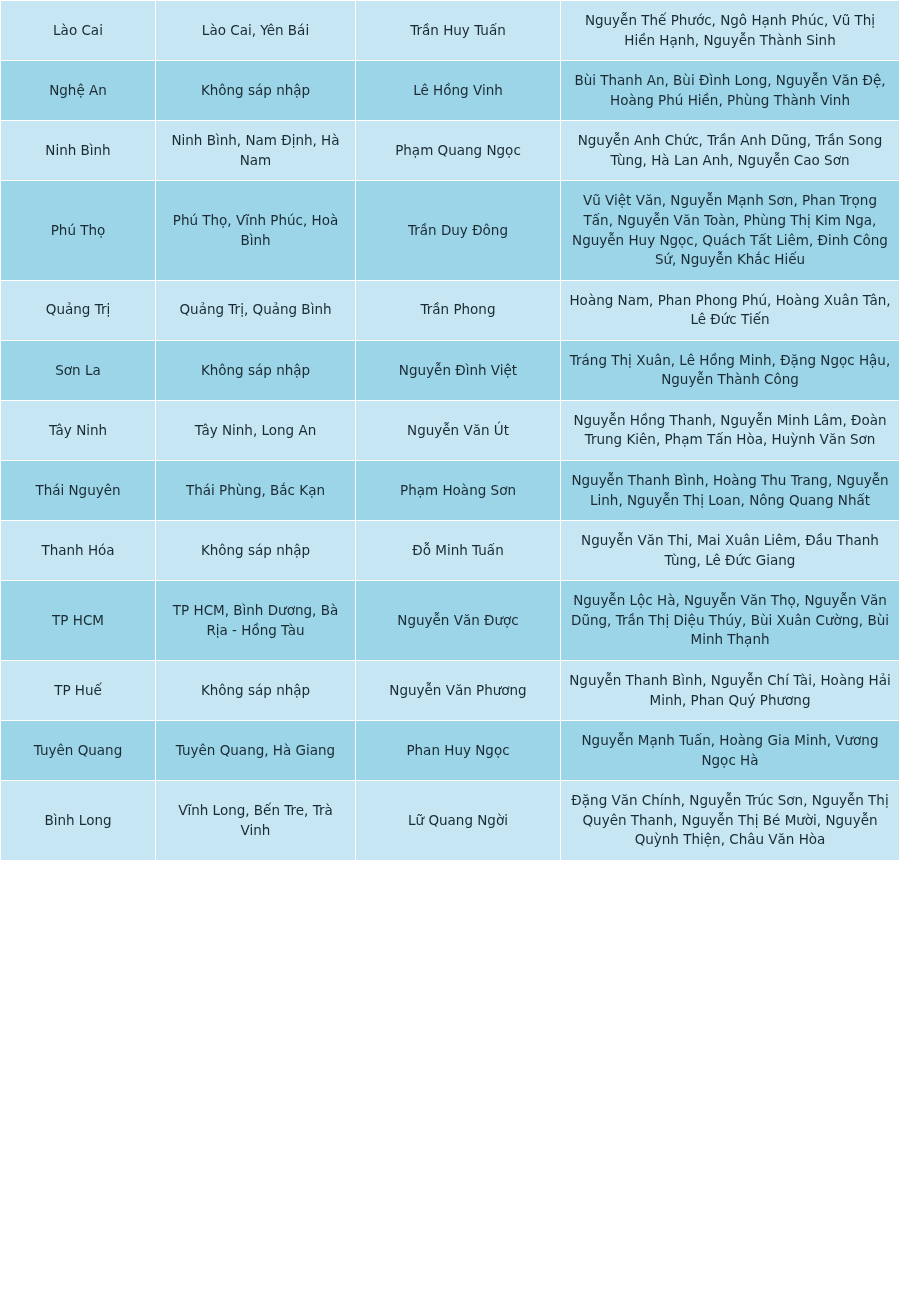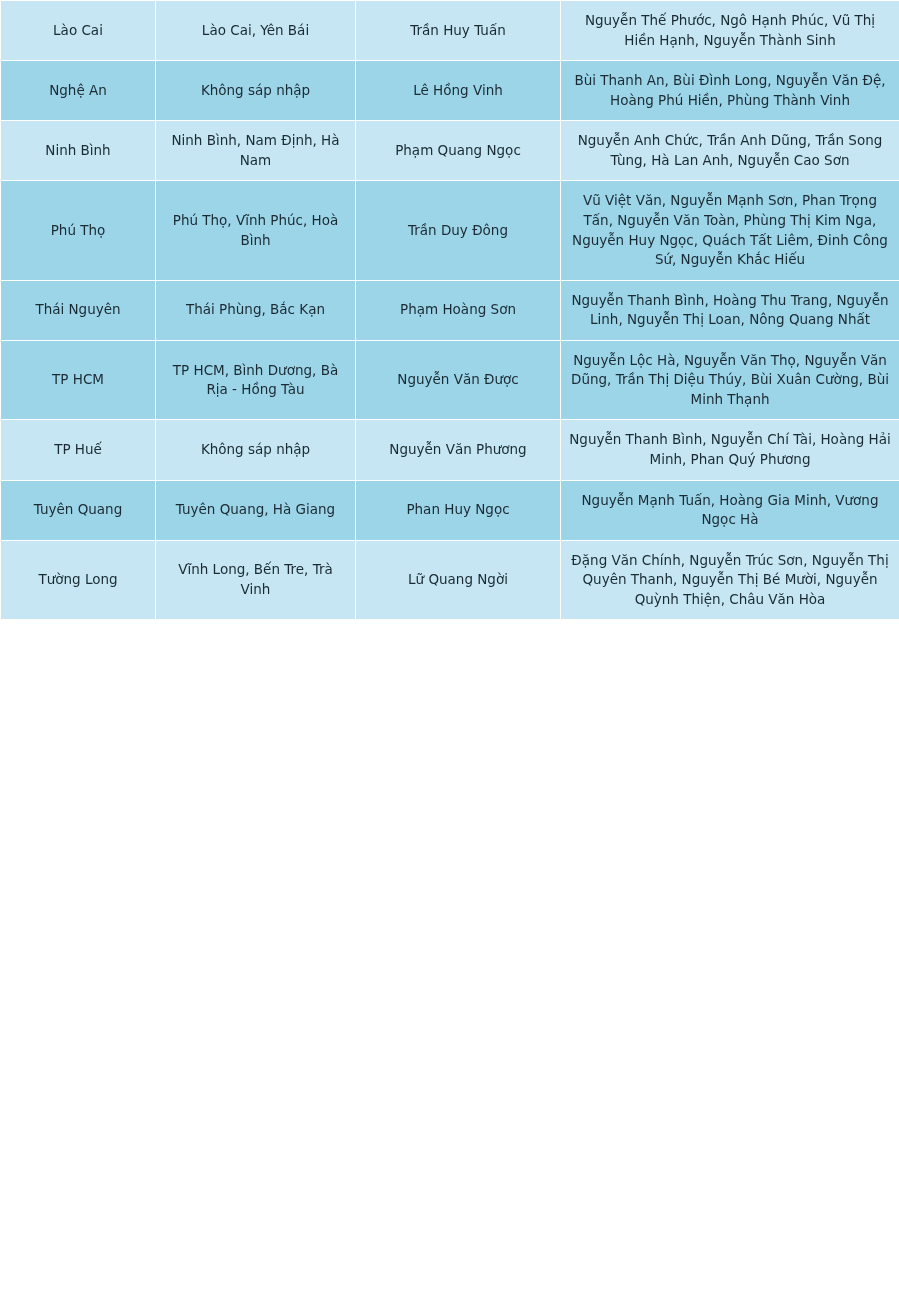--- a/index.html
+++ b/index.html
@@ -77,44 +77,68 @@
         <td class="col-merged">Ninh Bình, Nam Định, Hà Nam</td>
         <td class="col-chair">Phạm Quang Ngọc</td>
         <td class="col-vice">Nguyễn Anh Chức, Trần Anh Dũng, Trần Song Tùng, Hà Lan Anh, Nguyễn Cao Sơn</td>
       </tr>
       <tr class="row-even">
         <td class="col-province">Phú Thọ</td>
         <td class="col-merged">Phú Thọ, Vĩnh Phúc, Hoà Bình</td>
         <td class="col-chair">Trần Duy Đông</td>
         <td class="col-vice">Vũ Việt Văn, Nguyễn Mạnh Sơn, Phan Trọng Tấn, Nguyễn Văn Toàn, Phùng Thị Kim Nga, Nguyễn Huy Ngọc, Quách Tất Liêm, Đinh Công Sứ, Nguyễn Khắc Hiếu</td>
       </tr>
+      <tr class="row-odd">
+        <td class="col-province">Quảng Trị</td>
+        <td class="col-merged">Quảng Trị, Quảng Bình</td>
+        <td class="col-chair">Trần Phong</td>
+        <td class="col-vice">Hoàng Nam, Phan Phong Phú, Hoàng Xuân Tân, Lê Đức Tiến</td>
+      </tr>
+      <tr class="row-even">
+        <td class="col-province">Sơn La</td>
+        <td class="col-merged">Không sáp nhập</td>
+        <td class="col-chair">Nguyễn Đình Việt</td>
+        <td class="col-vice">Tráng Thị Xuân, Lê Hồng Minh, Đặng Ngọc Hậu, Nguyễn Thành Công</td>
+      </tr>
+      <tr class="row-odd">
+        <td class="col-province">Tây Ninh</td>
+        <td class="col-merged">Tây Ninh, Long An</td>
+        <td class="col-chair">Nguyễn Văn Út</td>
+        <td class="col-vice">Nguyễn Hồng Thanh, Nguyễn Minh Lâm, Đoàn Trung Kiên, Phạm Tấn Hòa, Huỳnh Văn Sơn</td>
+      </tr>
       <tr class="row-even">
         <td class="col-province">Thái Nguyên</td>
         <td class="col-merged">Thái Phùng, Bắc Kạn</td>
         <td class="col-chair">Phạm Hoàng Sơn</td>
         <td class="col-vice">Nguyễn Thanh Bình, Hoàng Thu Trang, Nguyễn Linh, Nguyễn Thị Loan, Nông Quang Nhất</td>
+      </tr>
+      <tr class="row-odd">
+        <td class="col-province">Thanh Hóa</td>
+        <td class="col-merged">Không sáp nhập</td>
+        <td class="col-chair">Đỗ Minh Tuấn</td>
+        <td class="col-vice">Nguyễn Văn Thi, Mai Xuân Liêm, Đầu Thanh Tùng, Lê Đức Giang</td>
       </tr>
       <tr class="row-even">
         <td class="col-province">TP HCM</td>
         <td class="col-merged">TP HCM, Bình Dương, Bà Rịa - Hồng Tàu</td>
         <td class="col-chair">Nguyễn Văn Được</td>
         <td class="col-vice">Nguyễn Lộc Hà, Nguyễn Văn Thọ, Nguyễn Văn Dũng, Trần Thị Diệu Thúy, Bùi Xuân Cường, Bùi Minh Thạnh</td>
       </tr>
       <tr class="row-odd">
         <td class="col-province">TP Huế</td>
         <td class="col-merged">Không sáp nhập</td>
         <td class="col-chair">Nguyễn Văn Phương</td>
         <td class="col-vice">Nguyễn Thanh Bình, Nguyễn Chí Tài, Hoàng Hải Minh, Phan Quý Phương</td>
       </tr>
       <tr class="row-even">
         <td class="col-province">Tuyên Quang</td>
         <td class="col-merged">Tuyên Quang, Hà Giang</td>
         <td class="col-chair">Phan Huy Ngọc</td>
         <td class="col-vice">Nguyễn Mạnh Tuấn, Hoàng Gia Minh, Vương Ngọc Hà</td>
       </tr>
       <tr class="row-odd">
-        <td class="col-province">Tường Long</td>
+        <td class="col-province">Bình Long</td>
         <td class="col-merged">Vĩnh Long, Bến Tre, Trà Vinh</td>
         <td class="col-chair">Lữ Quang Ngời</td>
         <td class="col-vice">Đặng Văn Chính, Nguyễn Trúc Sơn, Nguyễn Thị Quyên Thanh, Nguyễn Thị Bé Mười, Nguyễn Quỳnh Thiện, Châu Văn Hòa</td>
       </tr>
     </tbody>
 </table>
 
 </body></html>

